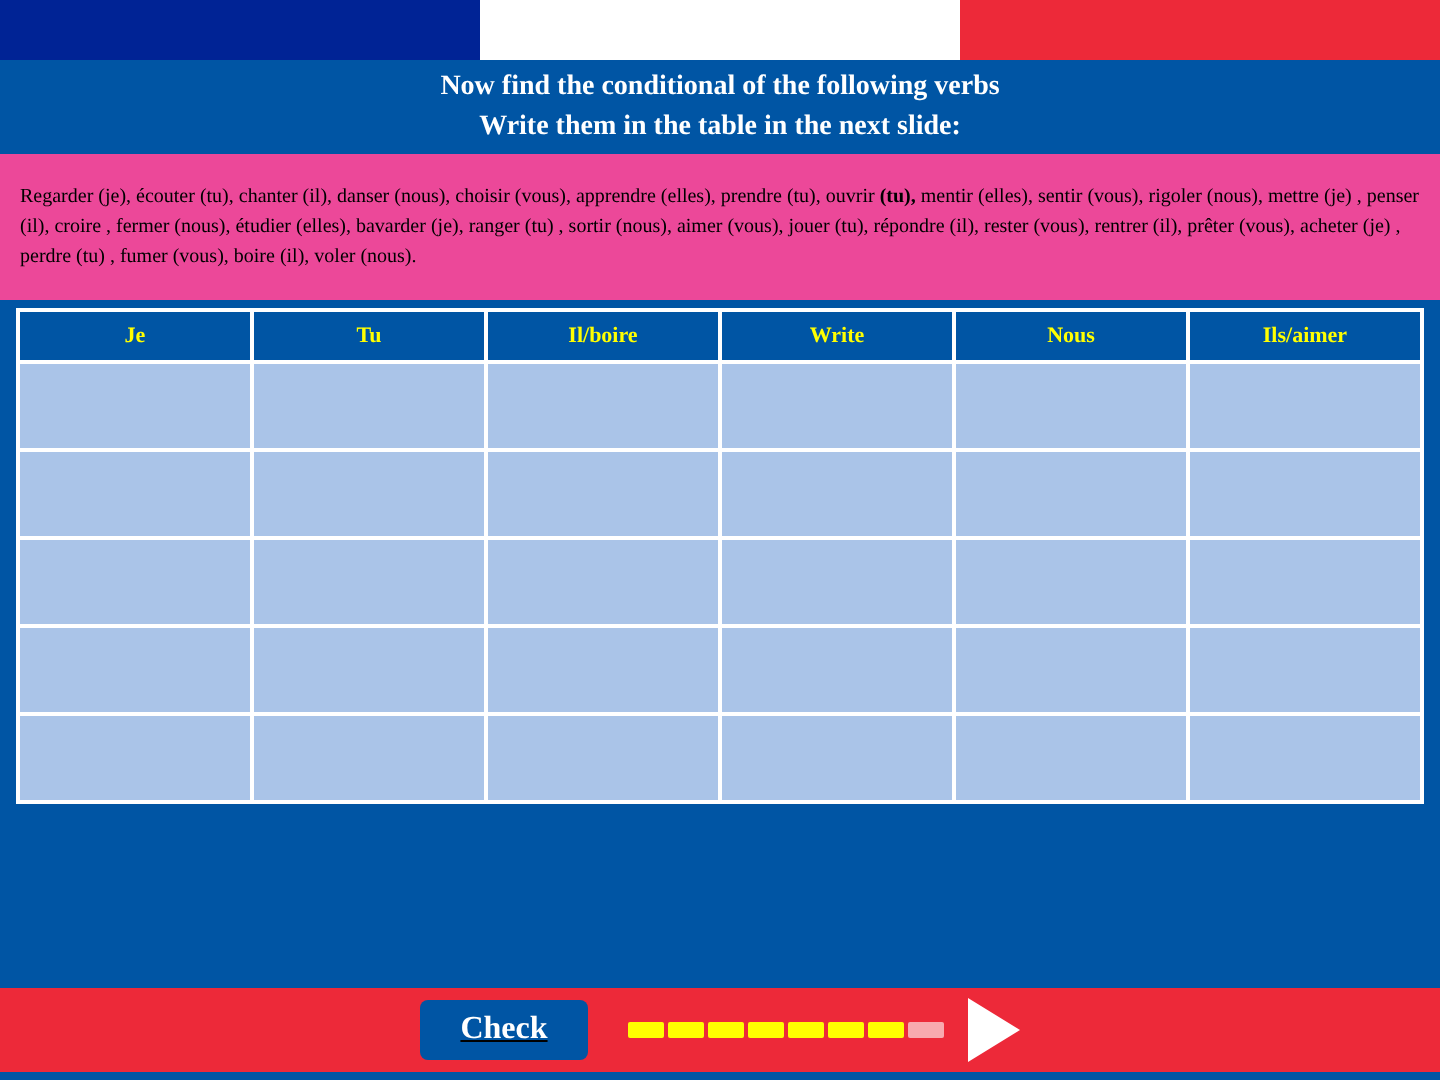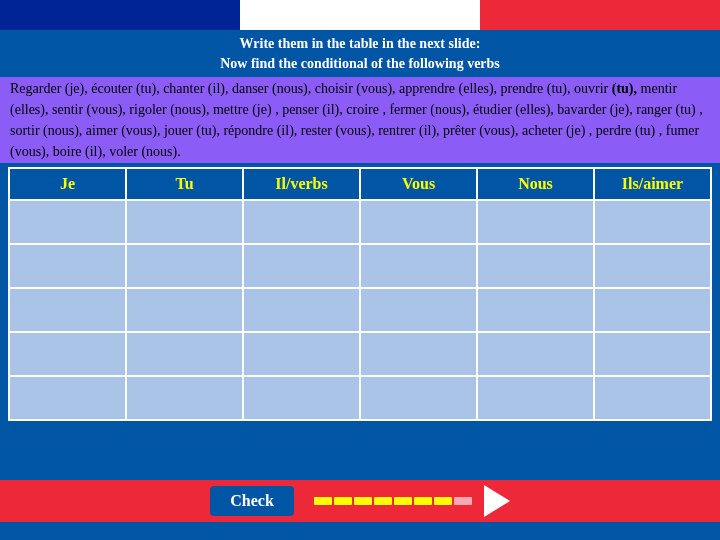--- a/index.html
+++ b/index.html
@@ -32,23 +32,23 @@
     .title-area p {
       color: #ffffff;
       font-size: 14px;
       font-weight: bold;
       line-height: 1.4;
       font-family: 'Comic Sans MS', cursive;
     }
 
     
     .instructions {
-      background: #8b5cf6;
-      padding: 1px 10px;
-      font-size: 14px;
+      background: #ec4899;
+      padding: 14px 10px;
+      font-size: 10px;
       font-family: 'Comic Sans MS', cursive;
       color: #000000;
       line-height: 1.5;
     }
     .instructions b {
       font-weight: bold;
     }
 
     
     .table-container {
@@ -60,46 +60,47 @@
       width: 100%;
       border-collapse: collapse;
       table-layout: fixed;
     }
 
     
     thead tr th {
       background: #0055a4;
       color: #ffff00;
       font-family: 'Comic Sans MS', cursive;
-      font-size: 16px;
+      font-size: 11px;
       font-weight: bold;
       text-align: center;
       padding: 6px 2px;
       border: 2px solid #ffffff;
     }
 
     
     tbody tr td {
       background: #aac4e8;
       border: 2px solid #ffffff;
       height: 44px;
       min-height: 44px;
     }
 
     
     .bottom-bar {
       position: absolute;
-      bottom: 18px;
+      bottom: 4px;
       left: 0;
       width: 100%;
       height: 42px;
       display: flex;
       align-items: center;
       justify-content: center;
       background: #ED2939;
+      text-decoration: underline;
     }
 
     .check-btn {
       background: #0055a4;
       color: #ffffff;
       border: none;
       font-family: 'Comic Sans MS', cursive;
       font-size: 16px;
       font-weight: bold;
       padding: 6px 20px;
@@ -145,42 +146,42 @@
 </head>
 <body>
 
 <div class="flag-bar">
   <div class="flag-blue"></div>
   <div class="flag-white"></div>
   <div class="flag-red"></div>
 </div>
 
 <div class="title-area">
+  <p>Now find the conditional of the following verbs</p>
   <p>Write them in the table in the next slide:</p>
-  <p>Now find the conditional of the following verbs</p>
 </div>
 
 <div class="instructions">
   <p>
     Regarder (je), écouter (tu), chanter (il), danser (nous), choisir (vous), apprendre (elles), prendre (tu),
     ouvrir <b>(tu),</b> mentir (elles), sentir (vous), rigoler (nous), mettre (je) , penser (il), croire , fermer (nous),
     étudier (elles), bavarder (je), ranger (tu) , sortir (nous),  aimer (vous),  jouer (tu), répondre (il),
     rester (vous),  rentrer (il), prêter (vous), acheter (je) , perdre (tu) , fumer (vous),  boire (il), voler
     (nous).
   </p>
 </div>
 
 <div class="table-container">
   <table>
     <thead>
       <tr>
         <th>Je</th>
         <th>Tu</th>
-        <th>Il/verbs</th>
-        <th>Vous</th>
+        <th>Il/boire</th>
+        <th>Write</th>
         <th>Nous</th>
         <th>Ils/aimer</th>
       </tr>
     </thead>
     <tbody id="table-body">
 
     <tr>
           <td></td>
           <td></td>
           <td></td>

